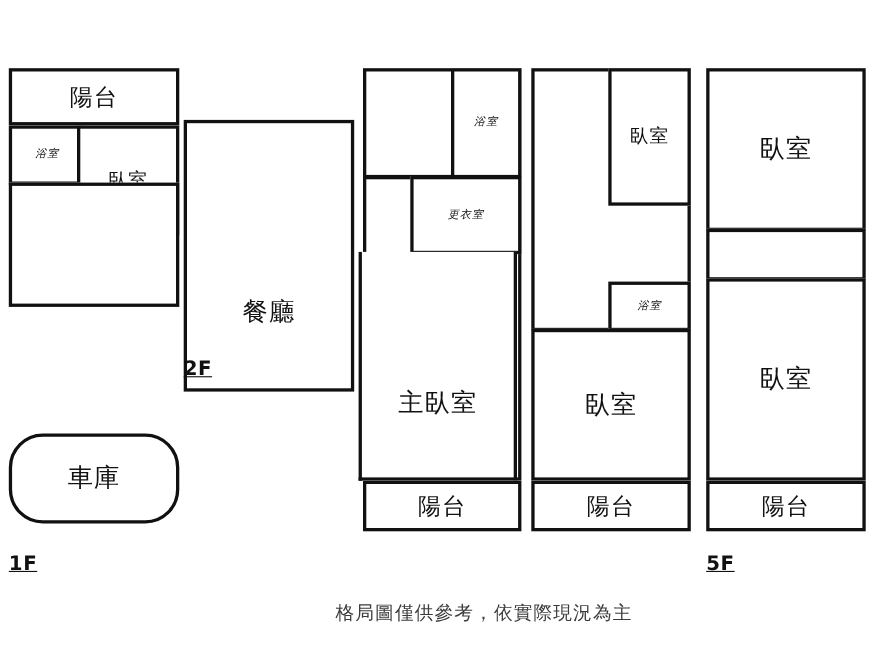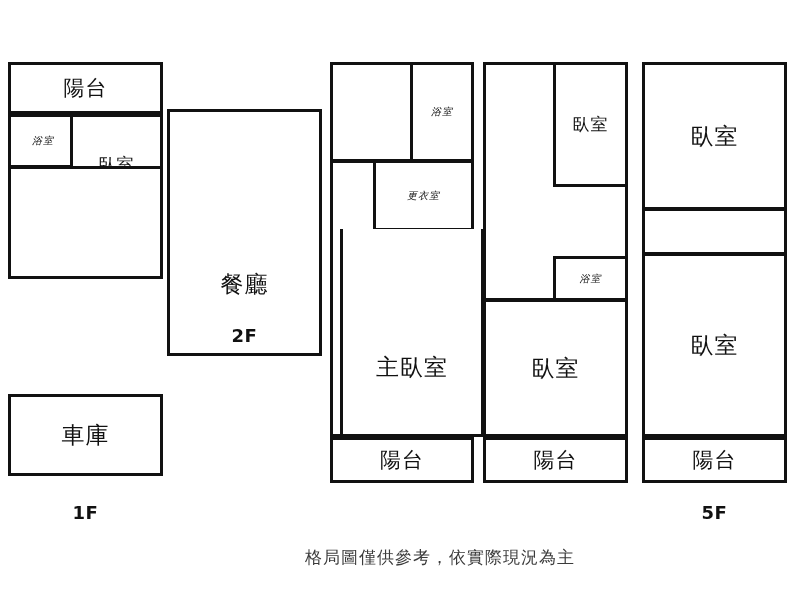--- a/index.html
+++ b/index.html
@@ -49,22 +49,23 @@
   .room-label.sm { font-size: 10px; font-style: italic; }
   .room-label.lg { font-size: 21px; }
   .room-label.xl { font-size: 23px; }
 
   .floor-label {
     position: absolute;
     font-family: "DejaVu Sans", "Liberation Sans", sans-serif;
     font-size: 18px;
     font-weight: bold;
     color: #111111;
-    text-align: center;
+    text-align: left;
     letter-spacing: 0.5px;
+    text-decoration: underline;
   }
 
   .caption {
     position: absolute;
     left: 0;
     top: 546px;
     width: 800px;
     text-align: center;
     font-family: "DejaVu Sans", "Liberation Sans", sans-serif;
     font-size: 17px;
@@ -88,21 +89,21 @@
 
   <div class="room" style="left:70px; top:114px; width:93px; height:100px;">
     <span class="room-label">臥室</span>
   </div>
 
   <div class="room" style="left:8px; top:166px; width:155px; height:113px;">
     <span class="room-label"></span>
   </div>
 
 
-  <div class="room" style="left:8px; top:394px; width:155px; height:82px;">
+  <div class="room" style="left:8px; top:394px; width:155px; height:82px;border-radius:31px;">
     <span class="room-label xl">車庫</span>
   </div>
 
   <div class="floor-label" style="left:8px; top:502px; width:155px;">1F</div>
 
   <div class="room" style="left:167px; top:62px; width:155px; height:247px;margin-top:47px;">
     <span class="room-label xl" style="position:relative; top:52px;">餐廳</span>
   </div>
 
 
@@ -113,21 +114,21 @@
   <div class="room" style="left:410px; top:62px; width:64px; height:100px;">
     <span class="room-label sm">浴室</span>
   </div>
 
   <div class="room" style="left:330px; top:160px; width:144px; height:277px;"></div>
 
   <div class="room" style="left:373px; top:160px; width:101px; height:71px;">
     <span class="room-label sm">更衣室</span>
   </div>
 
-  <div class="room" style="left:340px; top:229px; width:144px; height:208px; border-top:none;">
+  <div class="room" style="left:326px; top:229px; width:144px; height:208px; border-top:none;">
     <span class="room-label xl" style="position:relative; top:36px;">主臥室</span>
   </div>
 
   <div class="room" style="left:330px; top:437px; width:144px; height:46px;">
     <span class="room-label lg">陽台</span>
   </div>
 
 
   <div class="room" style="left:483px; top:62px; width:145px; height:239px;"></div>
 

